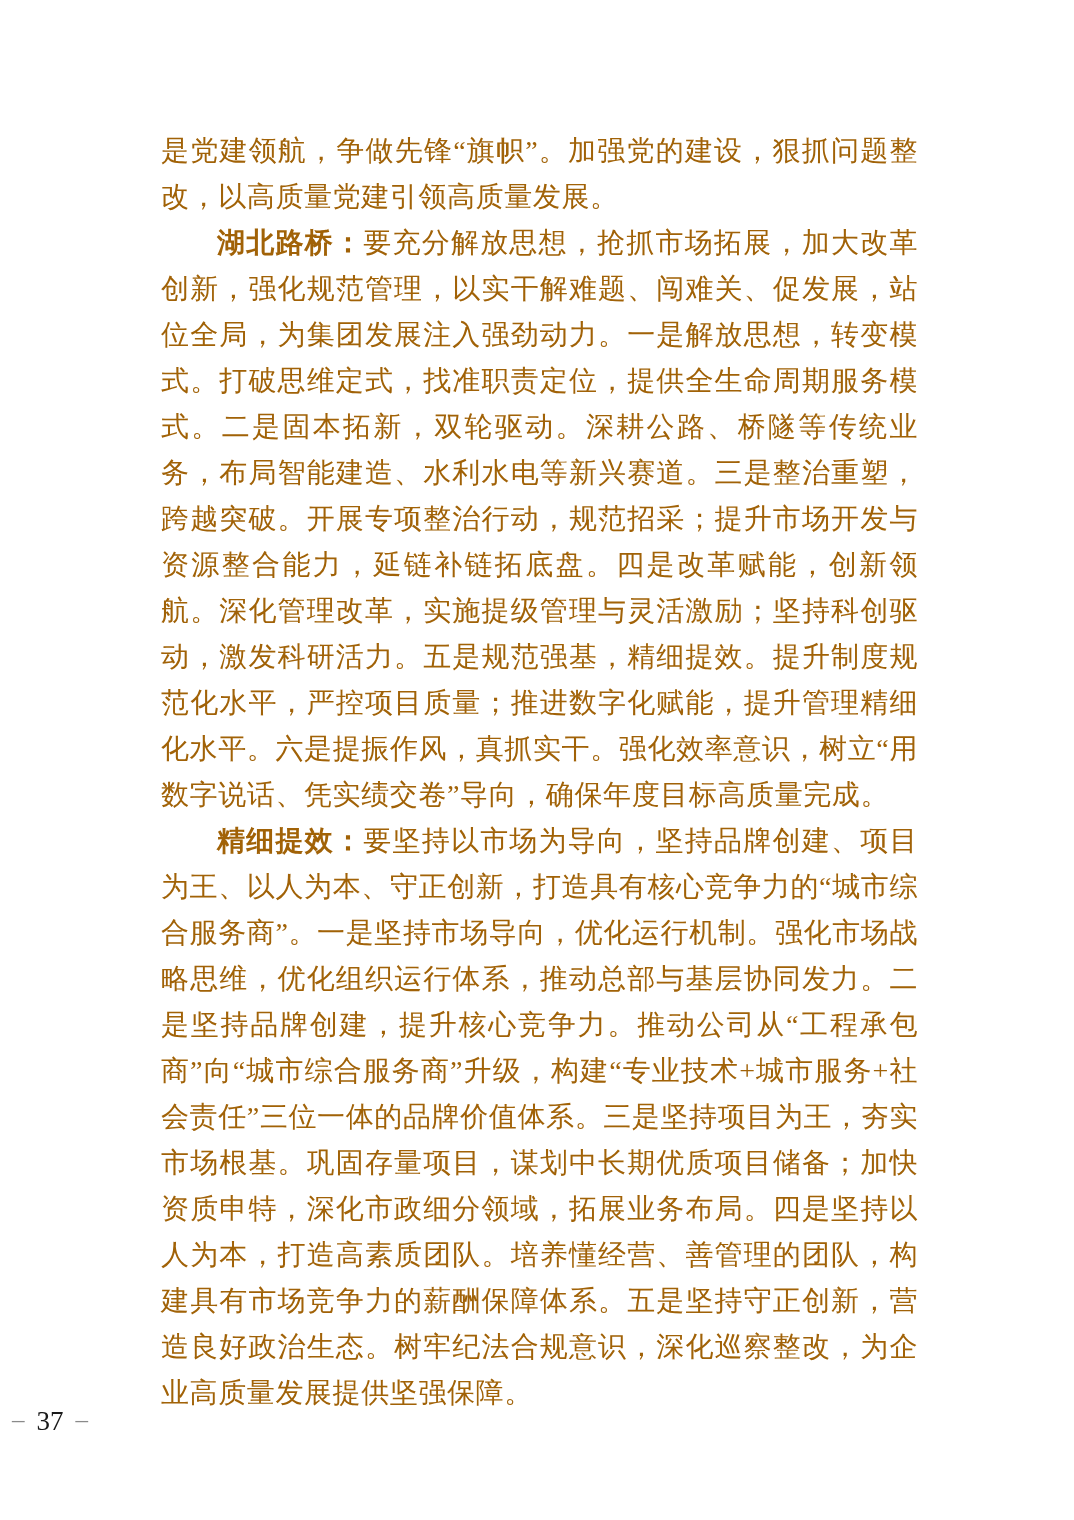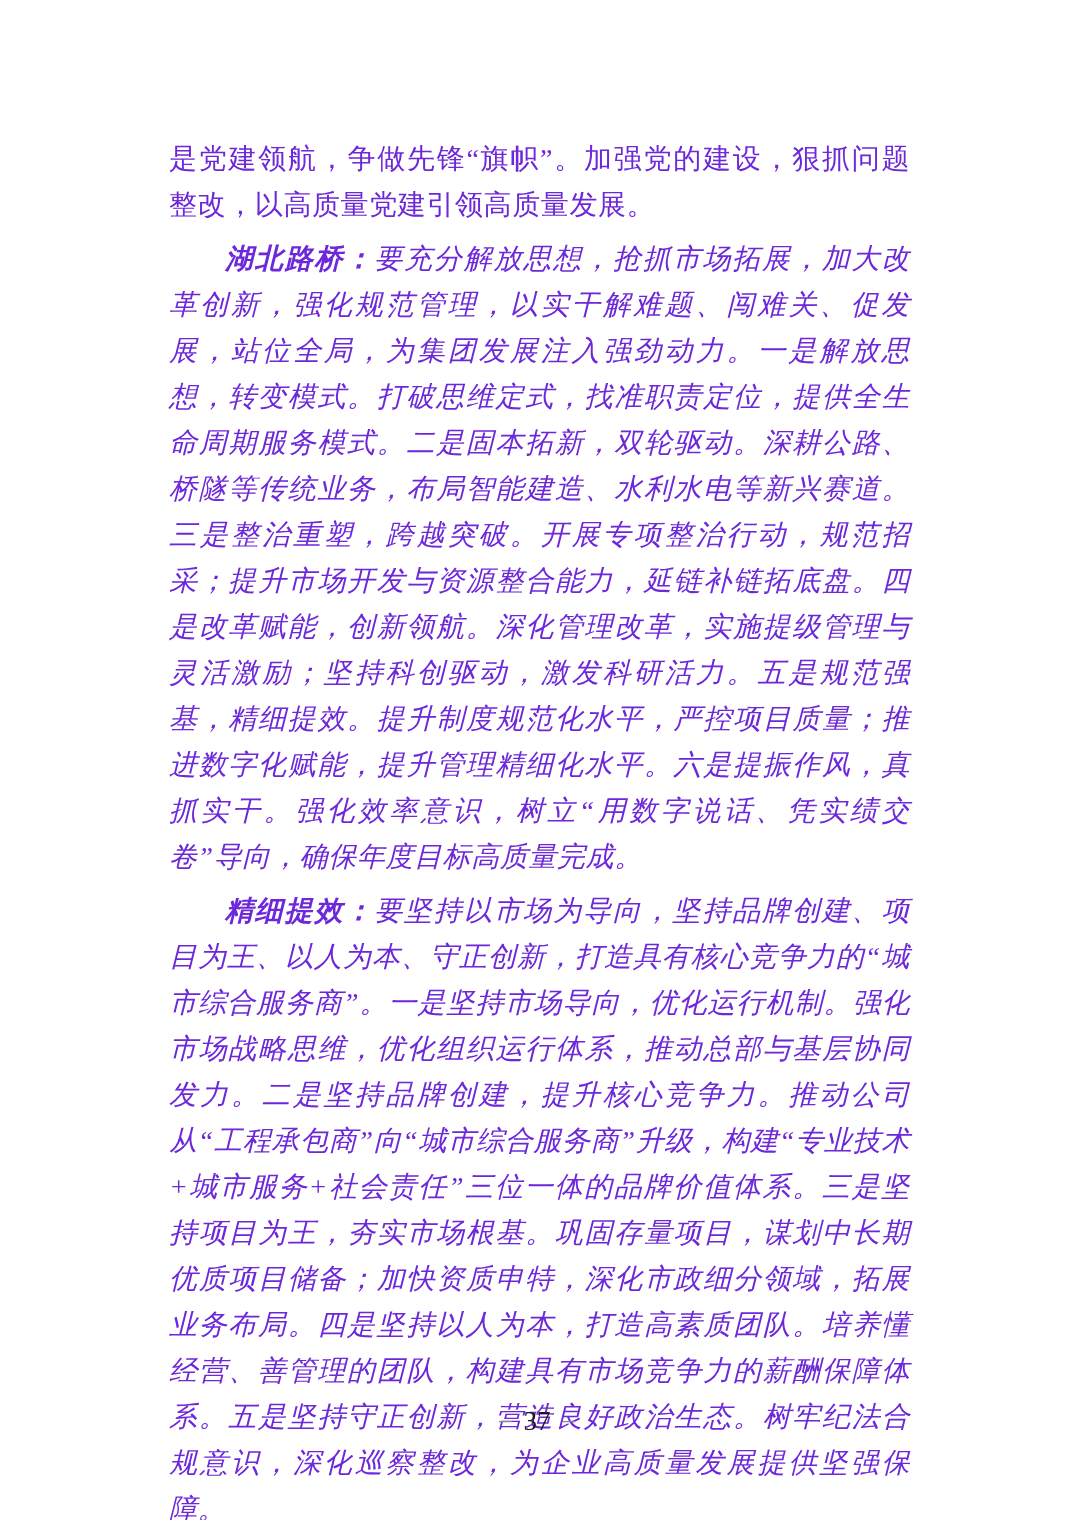--- a/index.html
+++ b/index.html
@@ -19,41 +19,40 @@
     inset: 0;
     background: #ffffff;
   }
   .content {
     position: absolute;
     left: 161px;
     top: 128px;
     width: 757px;
   }
   p.para {
-    margin: 8px;
+    margin: 0;
     font-size: 28px;
     line-height: 46px;
-    color: #6d28d9;
+    color: #a16207;
     text-align: justify;
     letter-spacing: 0.6px;
     font-weight: 400;
   }
   p.para.indent {
     text-indent: 2em;
-    font-style: italic;
   }
   .lead {
     font-weight: 700;
   }
   .footer {
     position: absolute;
     left: 0;
     top: 1406px;
     width: 100%;
-    text-align: center;
+    text-align: left;
     font-size: 27px;
     color: #1a1a1a;
   }
   .footer .dash {
     color: #8a8a8a;
     padding: 0 12px;
     font-size: 25px;
     position: relative;
     top: -2px;
   }

